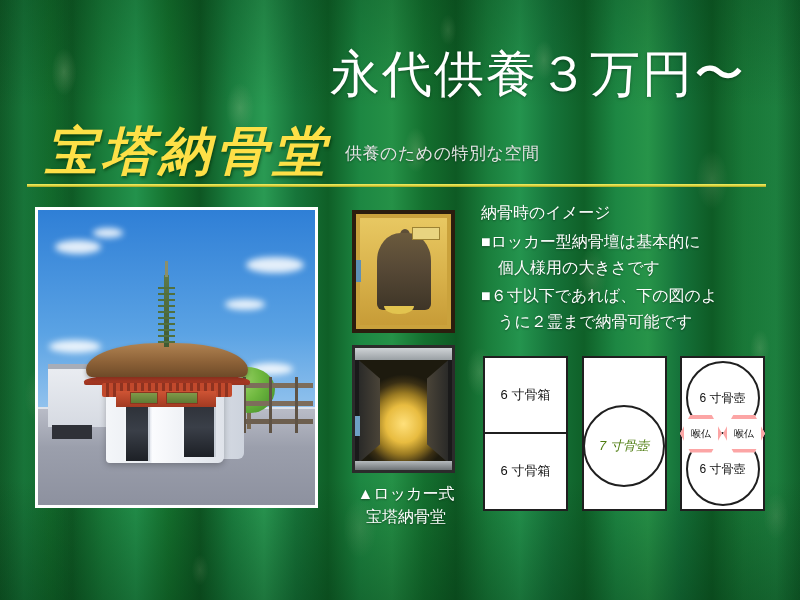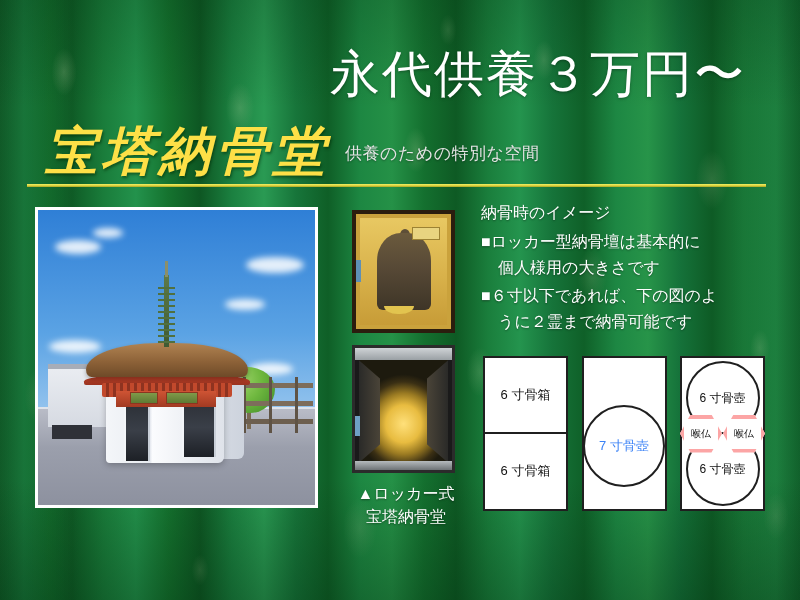--- a/index.html
+++ b/index.html
@@ -406,22 +406,23 @@
     left: 50%;
     top: 58%;
     transform: translate(-50%, -50%);
     width: 78px; height: 78px;
     border: 2px solid #1f1f1f;
     border-radius: 50%;
     display: flex;
     align-items: center;
     justify-content: center;
     font-size: 13px;
-    color: #3b82f6;
+    color: #4d7c0f;
     background: #ffffff;
+    font-style: italic;
   }
   .circle-sm {
     position: absolute;
     left: 50%;
     transform: translateX(-50%);
     width: 70px; height: 70px;
     border: 2px solid #1f1f1f;
     border-radius: 50%;
     display: flex;
     align-items: center;

